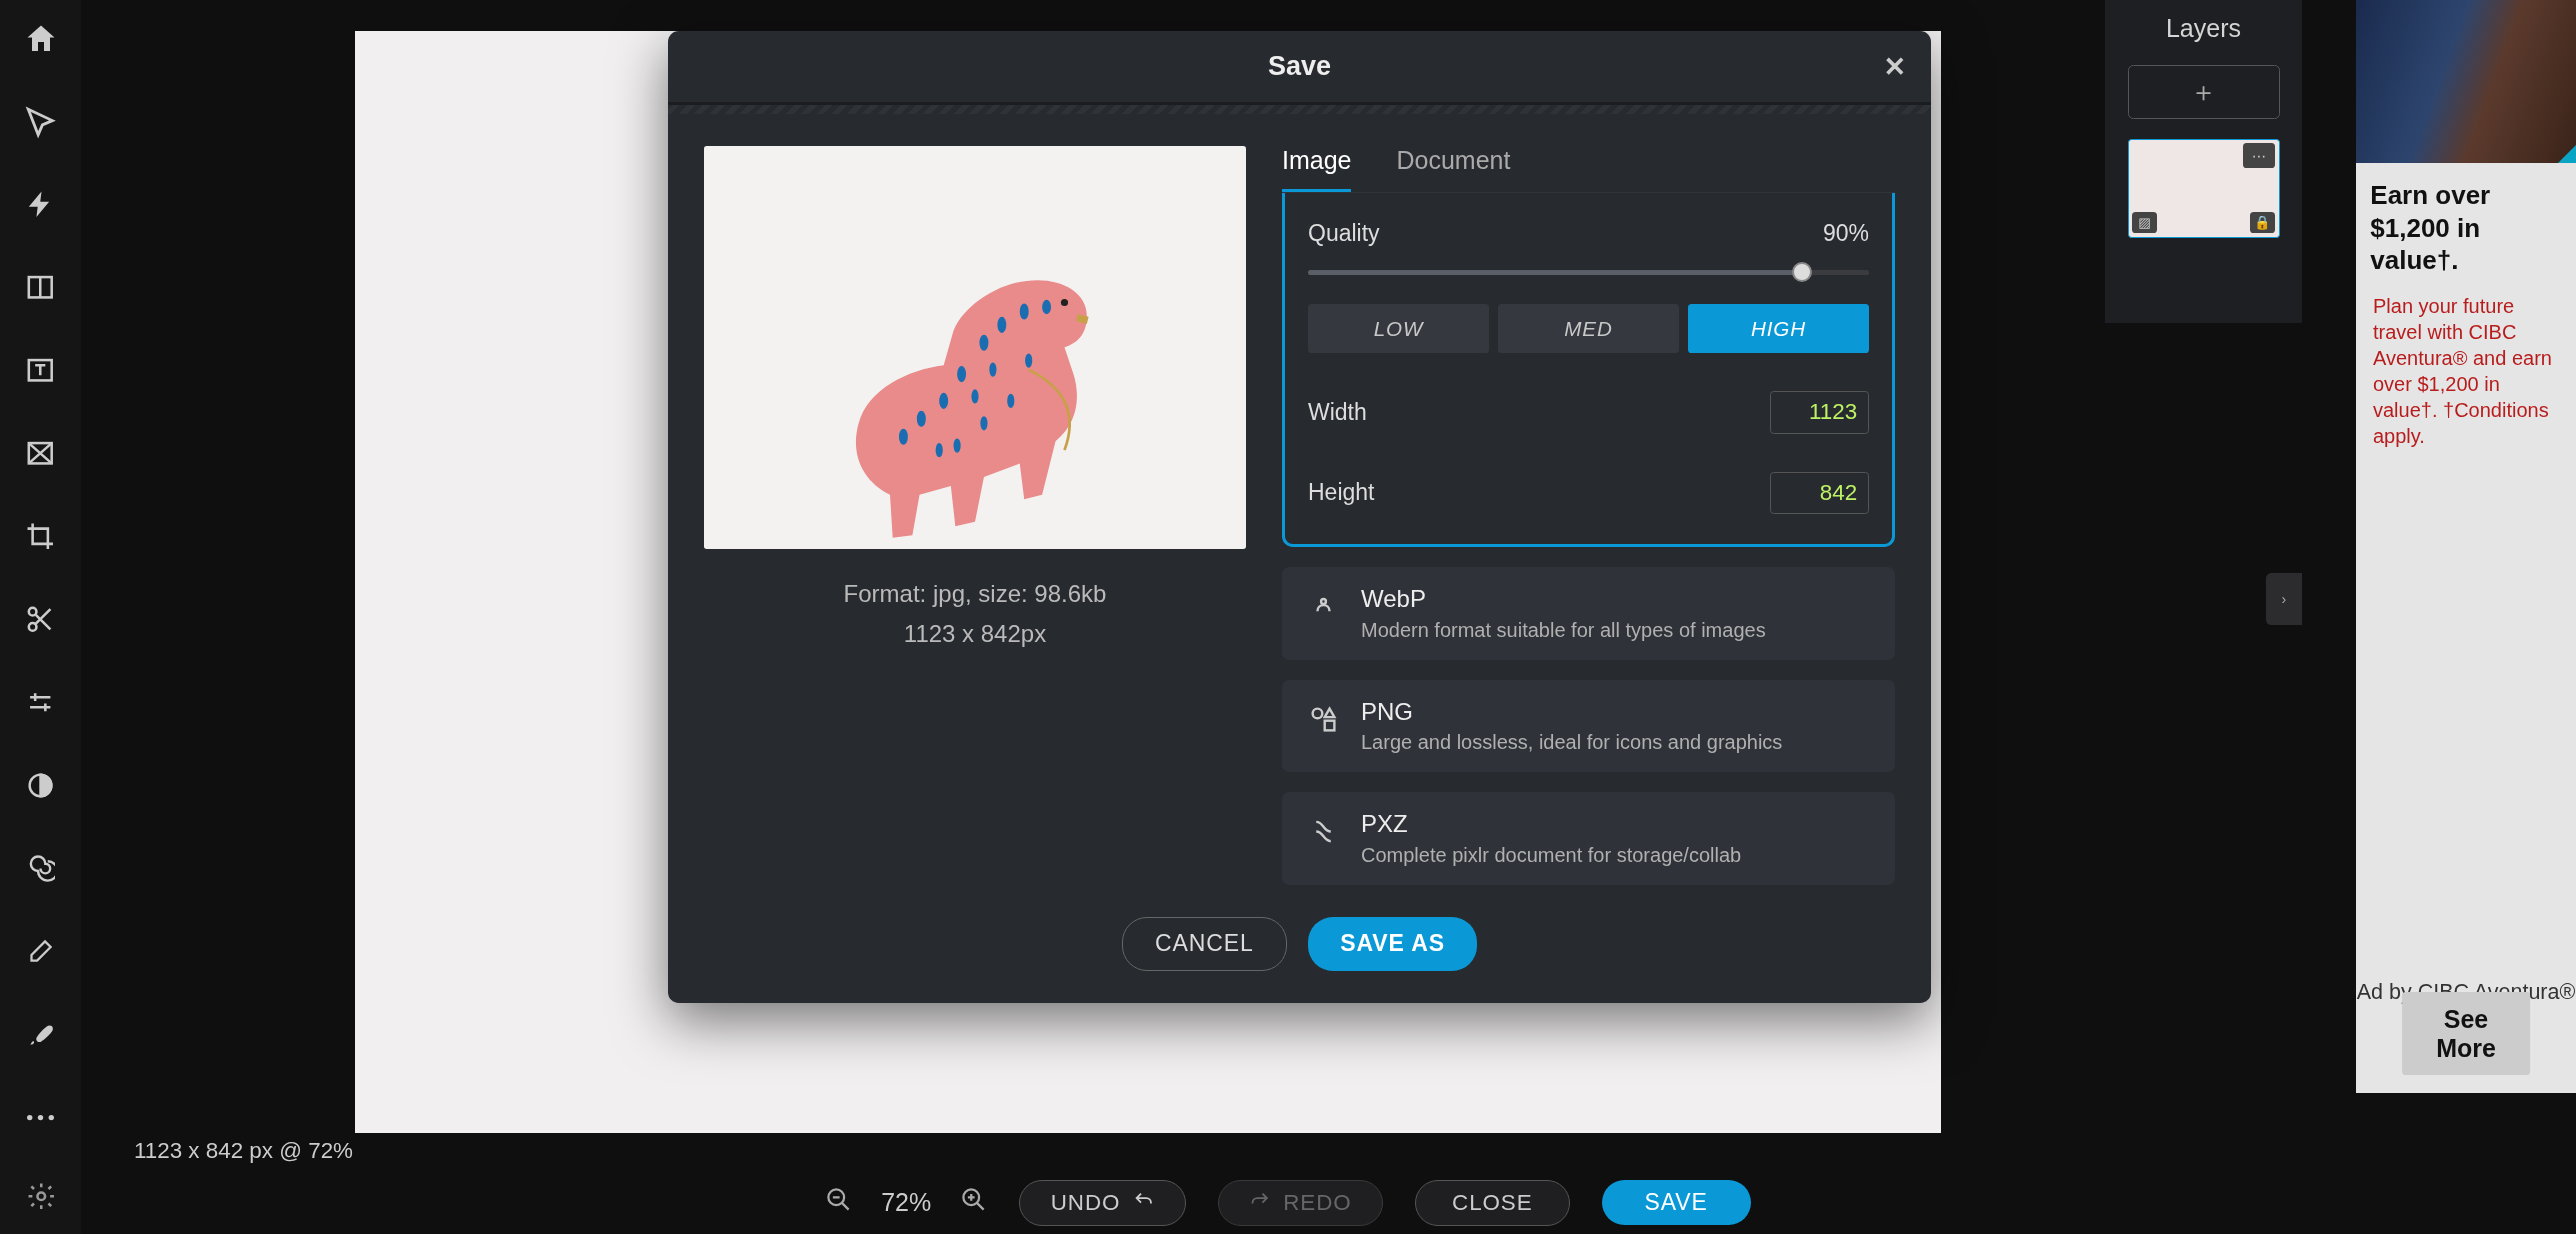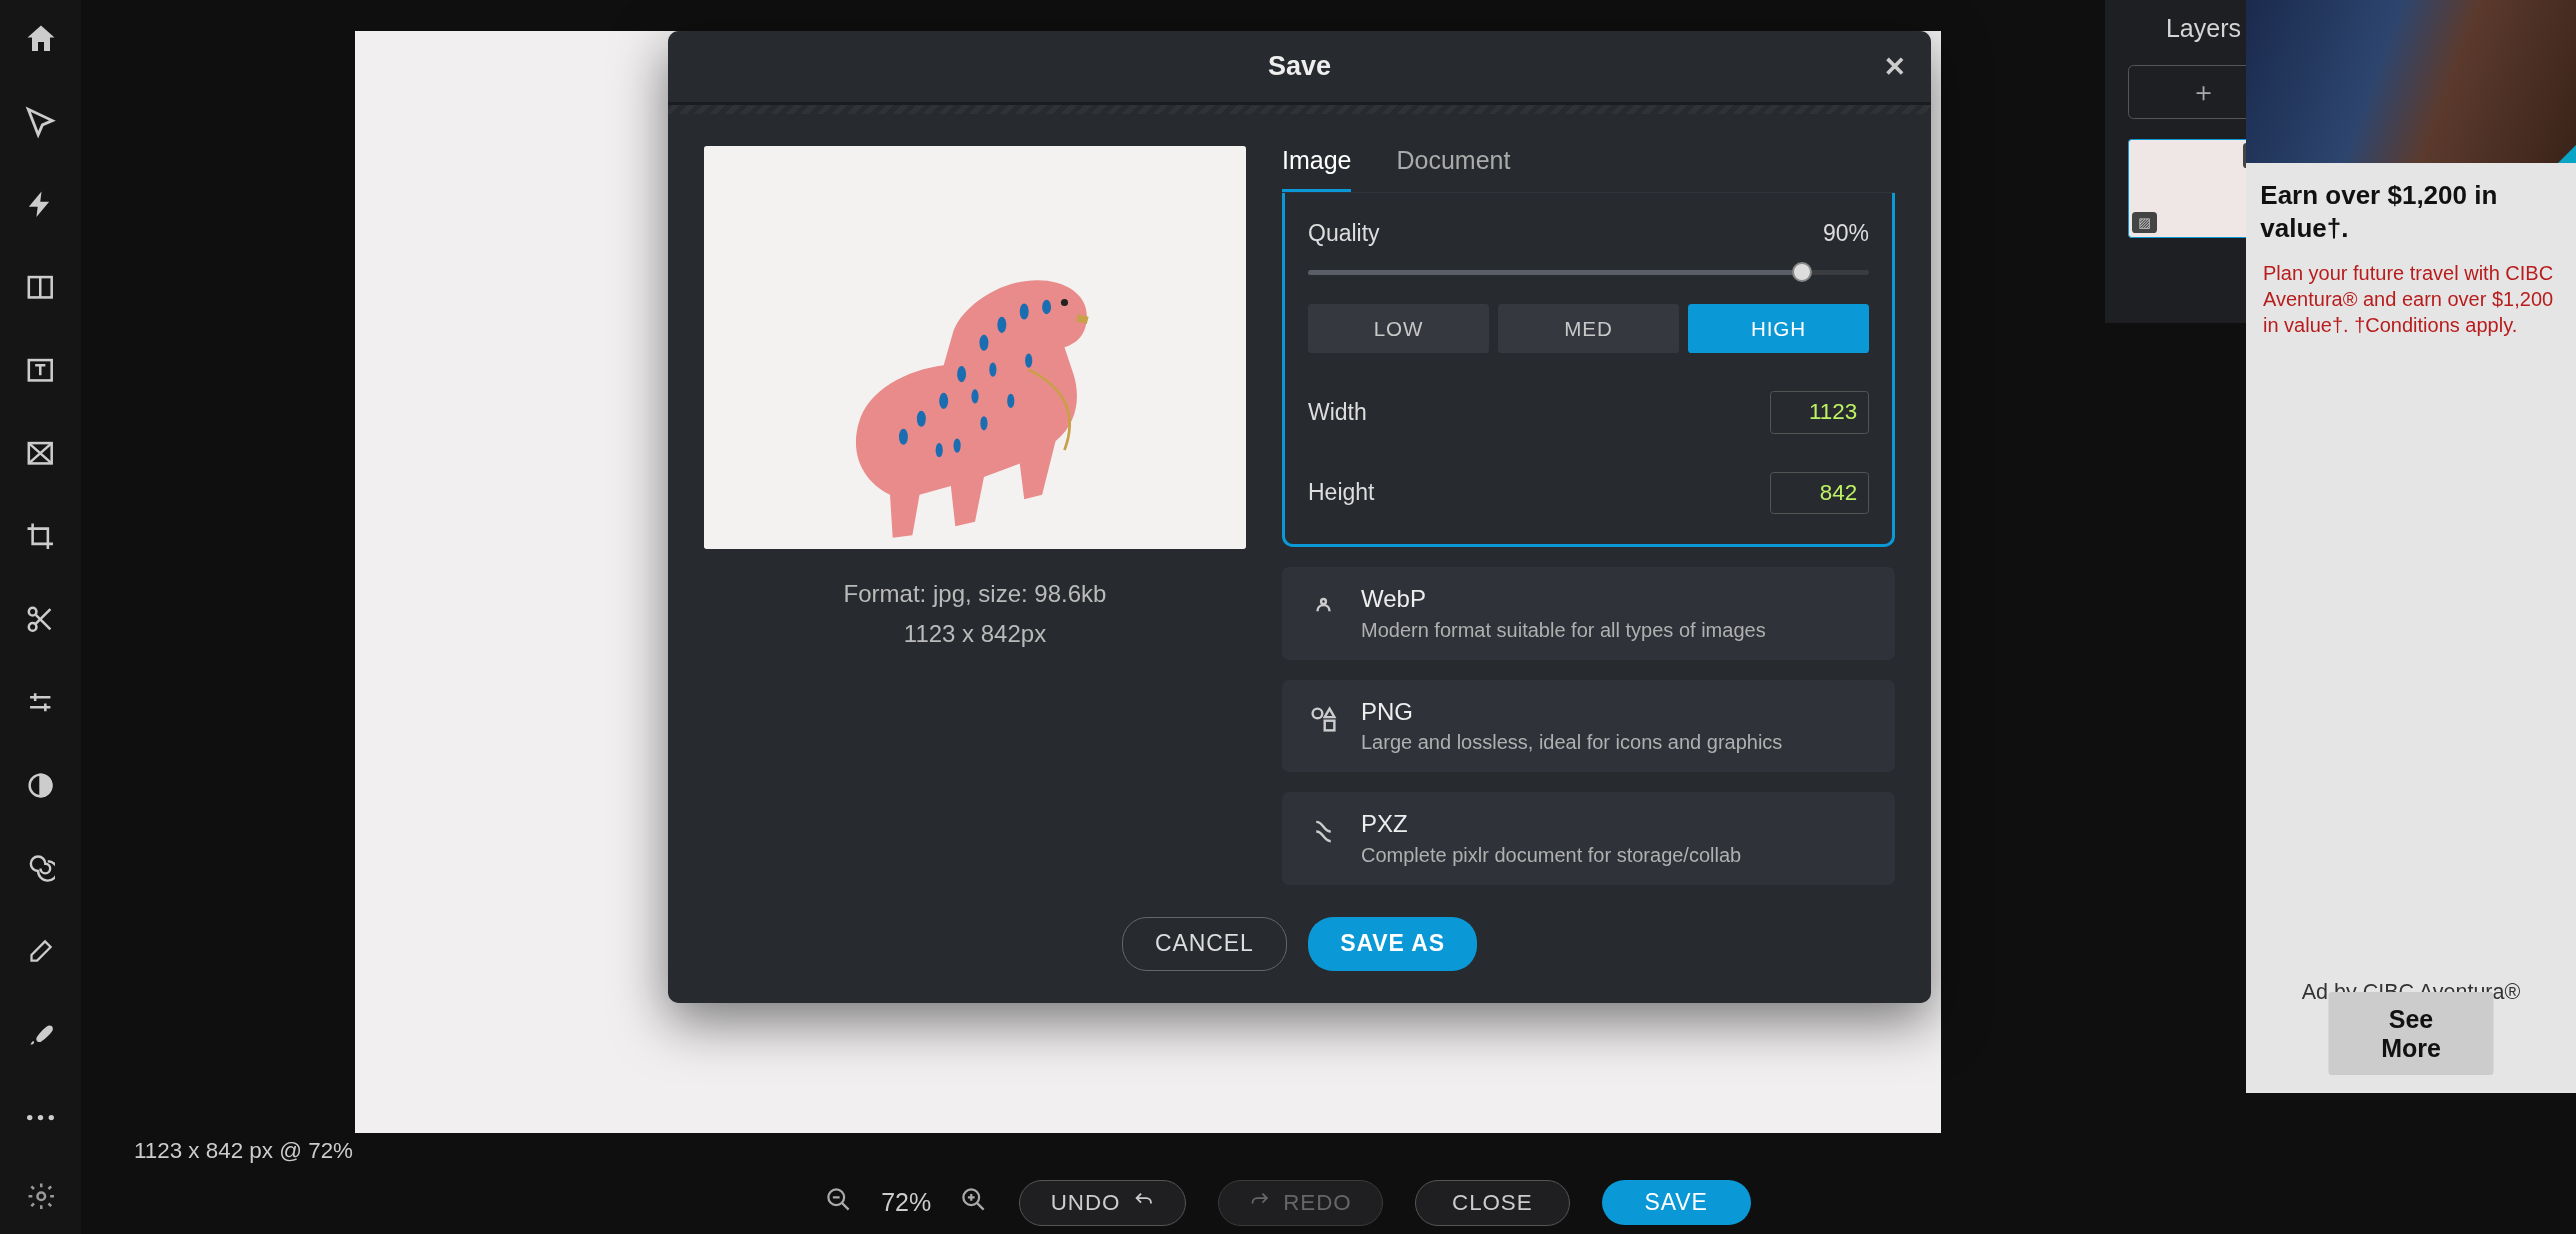--- a/index.html
+++ b/index.html
@@ -145,21 +145,21 @@
   position:absolute; right:274px; top:573px;
   width:36px; height:52px;
   background:#2c2c2f;
   display:flex; align-items:center; justify-content:center;
   color:#aaa;
   border-radius:5.4px 0 0 5.4px;
 }
 
 .ad {
   position:absolute; right:0; top:0;
-  width:330px; height:1093px;
+  width:220px; height:1093px;
   background:#e5e5e5;
   padding:0;
 }
 .ad-img {
   width:100%; height:163px;
   background: linear-gradient(110deg, #1a2a4d 0%, #2d456e 40%, #5b3a2d 60%, #3a2319 100%);
   position:relative;
 }
 .ad-tri {
   position:absolute;
@@ -308,21 +308,21 @@
   position:relative;
 }
 .slider-thumb {
   position:absolute;
   left:88%; top:50%;
   width:20px;height:20px;
   border-radius:50%;
   background:#ddd; border:2.7px solid #888;
   transform:translate(-50%,-50%);
 }
-.preset-row { display:flex; gap:9px; margin-top:29px;}
+.preset-row { display:flex; gap:9px; margin-top:29px;font-style:italic;}
 .preset {
   flex:1;
   background:#35383f;
   color:#c8c8c8;
   text-align:center;
   padding:12.5px 0;
   font-size:20.6px;
   letter-spacing:0.9px;
   border-radius:3.6px;
 }

